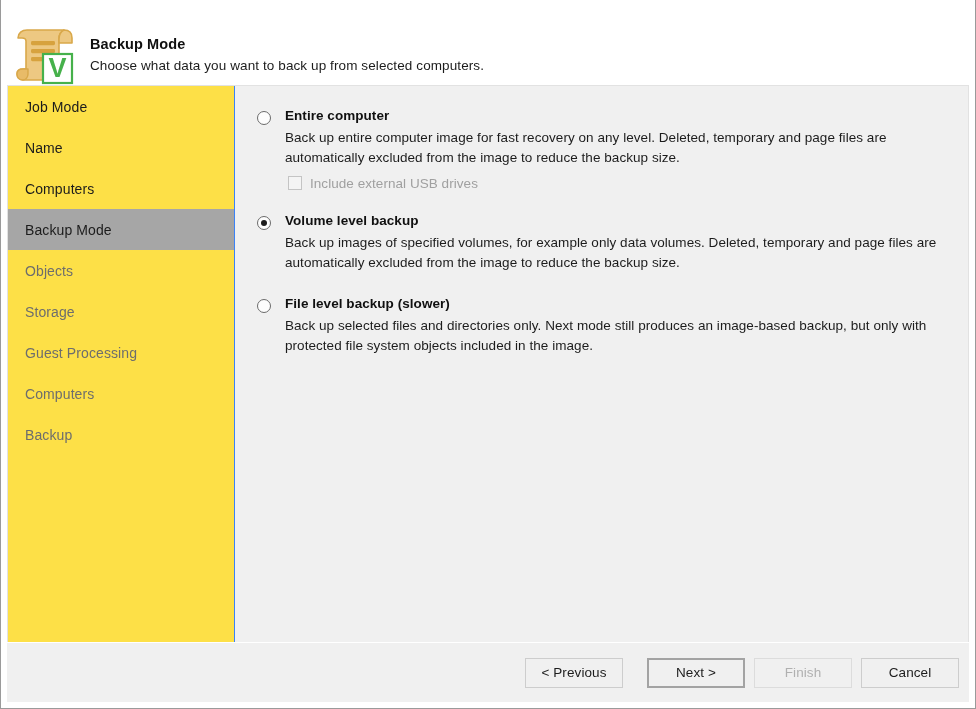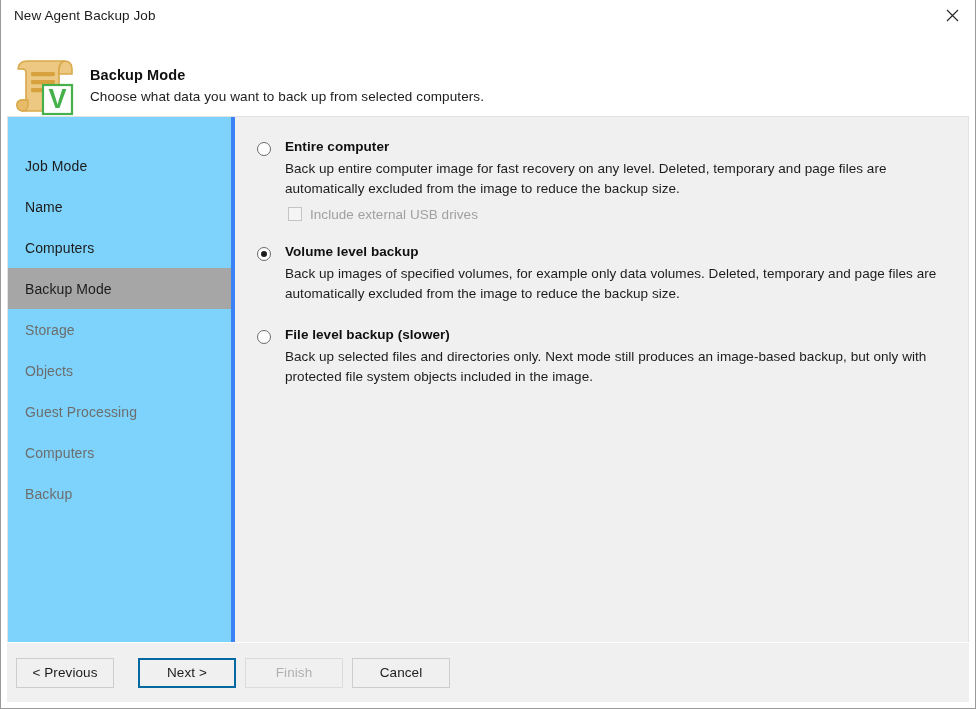--- a/index.html
+++ b/index.html
@@ -93,23 +93,23 @@
     margin: 0 6px 0 6px;
     border: 1px solid #e2e2e2;
     border-bottom: none;
     background: #f0f0f0;
     min-height: 0;
   }
 
   .sidebar {
     width: 227px;
     flex: 0 0 227px;
-    background: #7dd3fc;
-    border-right: 4px solid #3b82f6;
-    padding-top: 28px;
+    background: #fde047;
+    border-right: 1px solid #3b82f6;
+    padding-top: 0;
   }
   .nav-item {
     height: 41px;
     display: flex;
     align-items: center;
     padding-left: 17px;
     font-size: 14px;
     color: #6d6d6d;
     letter-spacing: 0.1px;
     cursor: default;
@@ -188,63 +188,53 @@
   }
 
   
   .footer {
     flex: 0 0 60px;
     height: 60px;
     background: #f0f0f0;
     border-top: 1px solid #ffffff;
     display: flex;
     align-items: center;
-    justify-content: flex-start;
+    justify-content: flex-end;
     padding-right: 10px;
     margin: 0 6px 6px 6px;
   }
   .btn {
     width: 98px;
     height: 30px;
     background: #f0f0f0;
     border: 1px solid #cdcdcd;
     font-family: "Liberation Sans", sans-serif;
     font-size: 13.5px;
     color: #1c1c1c;
     display: flex;
     align-items: center;
     justify-content: center;
     margin-left: 9px;
     cursor: default;
     letter-spacing: 0.1px;
   }
   .btn.focused {
-    border: 2px solid #0369a1;
+    border: 2px solid #a3a3a3;
     margin-left: 24px;
   }
   .btn.disabled {
     color: #b0b0b0;
     border-color: #dcdcdc;
   }
 </style>
 </head>
 <body>
 
 <div class="window">
 
-  <div class="titlebar">
-    <div class="titlebar-text">New Agent Backup Job</div>
-    <div class="close-btn">
-      <span>
-        <svg width="13" height="13" viewBox="0 0 13 13">
-          <path d="M1,1 L12,12 M12,1 L1,12" stroke="#2b2b2b" stroke-width="1.2" fill="none"></path>
-        </svg>
-      </span>
-    </div>
-  </div>
 
   <div class="header">
     <div class="header-icon">
       <svg width="66" height="66" viewBox="0 0 66 66">
 
         <path d="M6,17 C6,12 10,9 15,9 L52,9 C48,11 47,14 47,18 L47,52 C47,56 44,59 40,59 L11,59 C7,59 5,56 5,53 C5,50 7,48 11,48 L14,48 L14,20 C14,18 12,17 10,17 Z" fill="#edc882" stroke="#d9a84a" stroke-width="1.6" stroke-linejoin="round"></path>
 
         <path d="M52,9 C57,9 60,12 60,17 L60,22 L47,22 L47,18 C47,14 48,11 52,9 Z" fill="#edc882" stroke="#d9a84a" stroke-width="1.6" stroke-linejoin="round"></path>
 
         <path d="M14,48 L11,48 C7,48 5,50 5,53 C5,56 7,59 11,59 C14,59 16,56 16,53 L16,48 Z" fill="#e8bb68" stroke="#d9a84a" stroke-width="1.4" stroke-linejoin="round"></path>
@@ -273,24 +263,24 @@
         <div class="nav-item done">
           <span>Name</span>
         </div>
         <div class="nav-item done">
           <span>Computers</span>
         </div>
         <div class="nav-item active">
           <span>Backup Mode</span>
         </div>
         <div class="nav-item">
+          <span>Objects</span>
+        </div>
+        <div class="nav-item">
           <span>Storage</span>
-        </div>
-        <div class="nav-item">
-          <span>Objects</span>
         </div>
         <div class="nav-item">
           <span>Guest Processing</span>
         </div>
         <div class="nav-item">
           <span>Computers</span>
         </div>
         <div class="nav-item">
           <span>Backup</span>
         </div>

